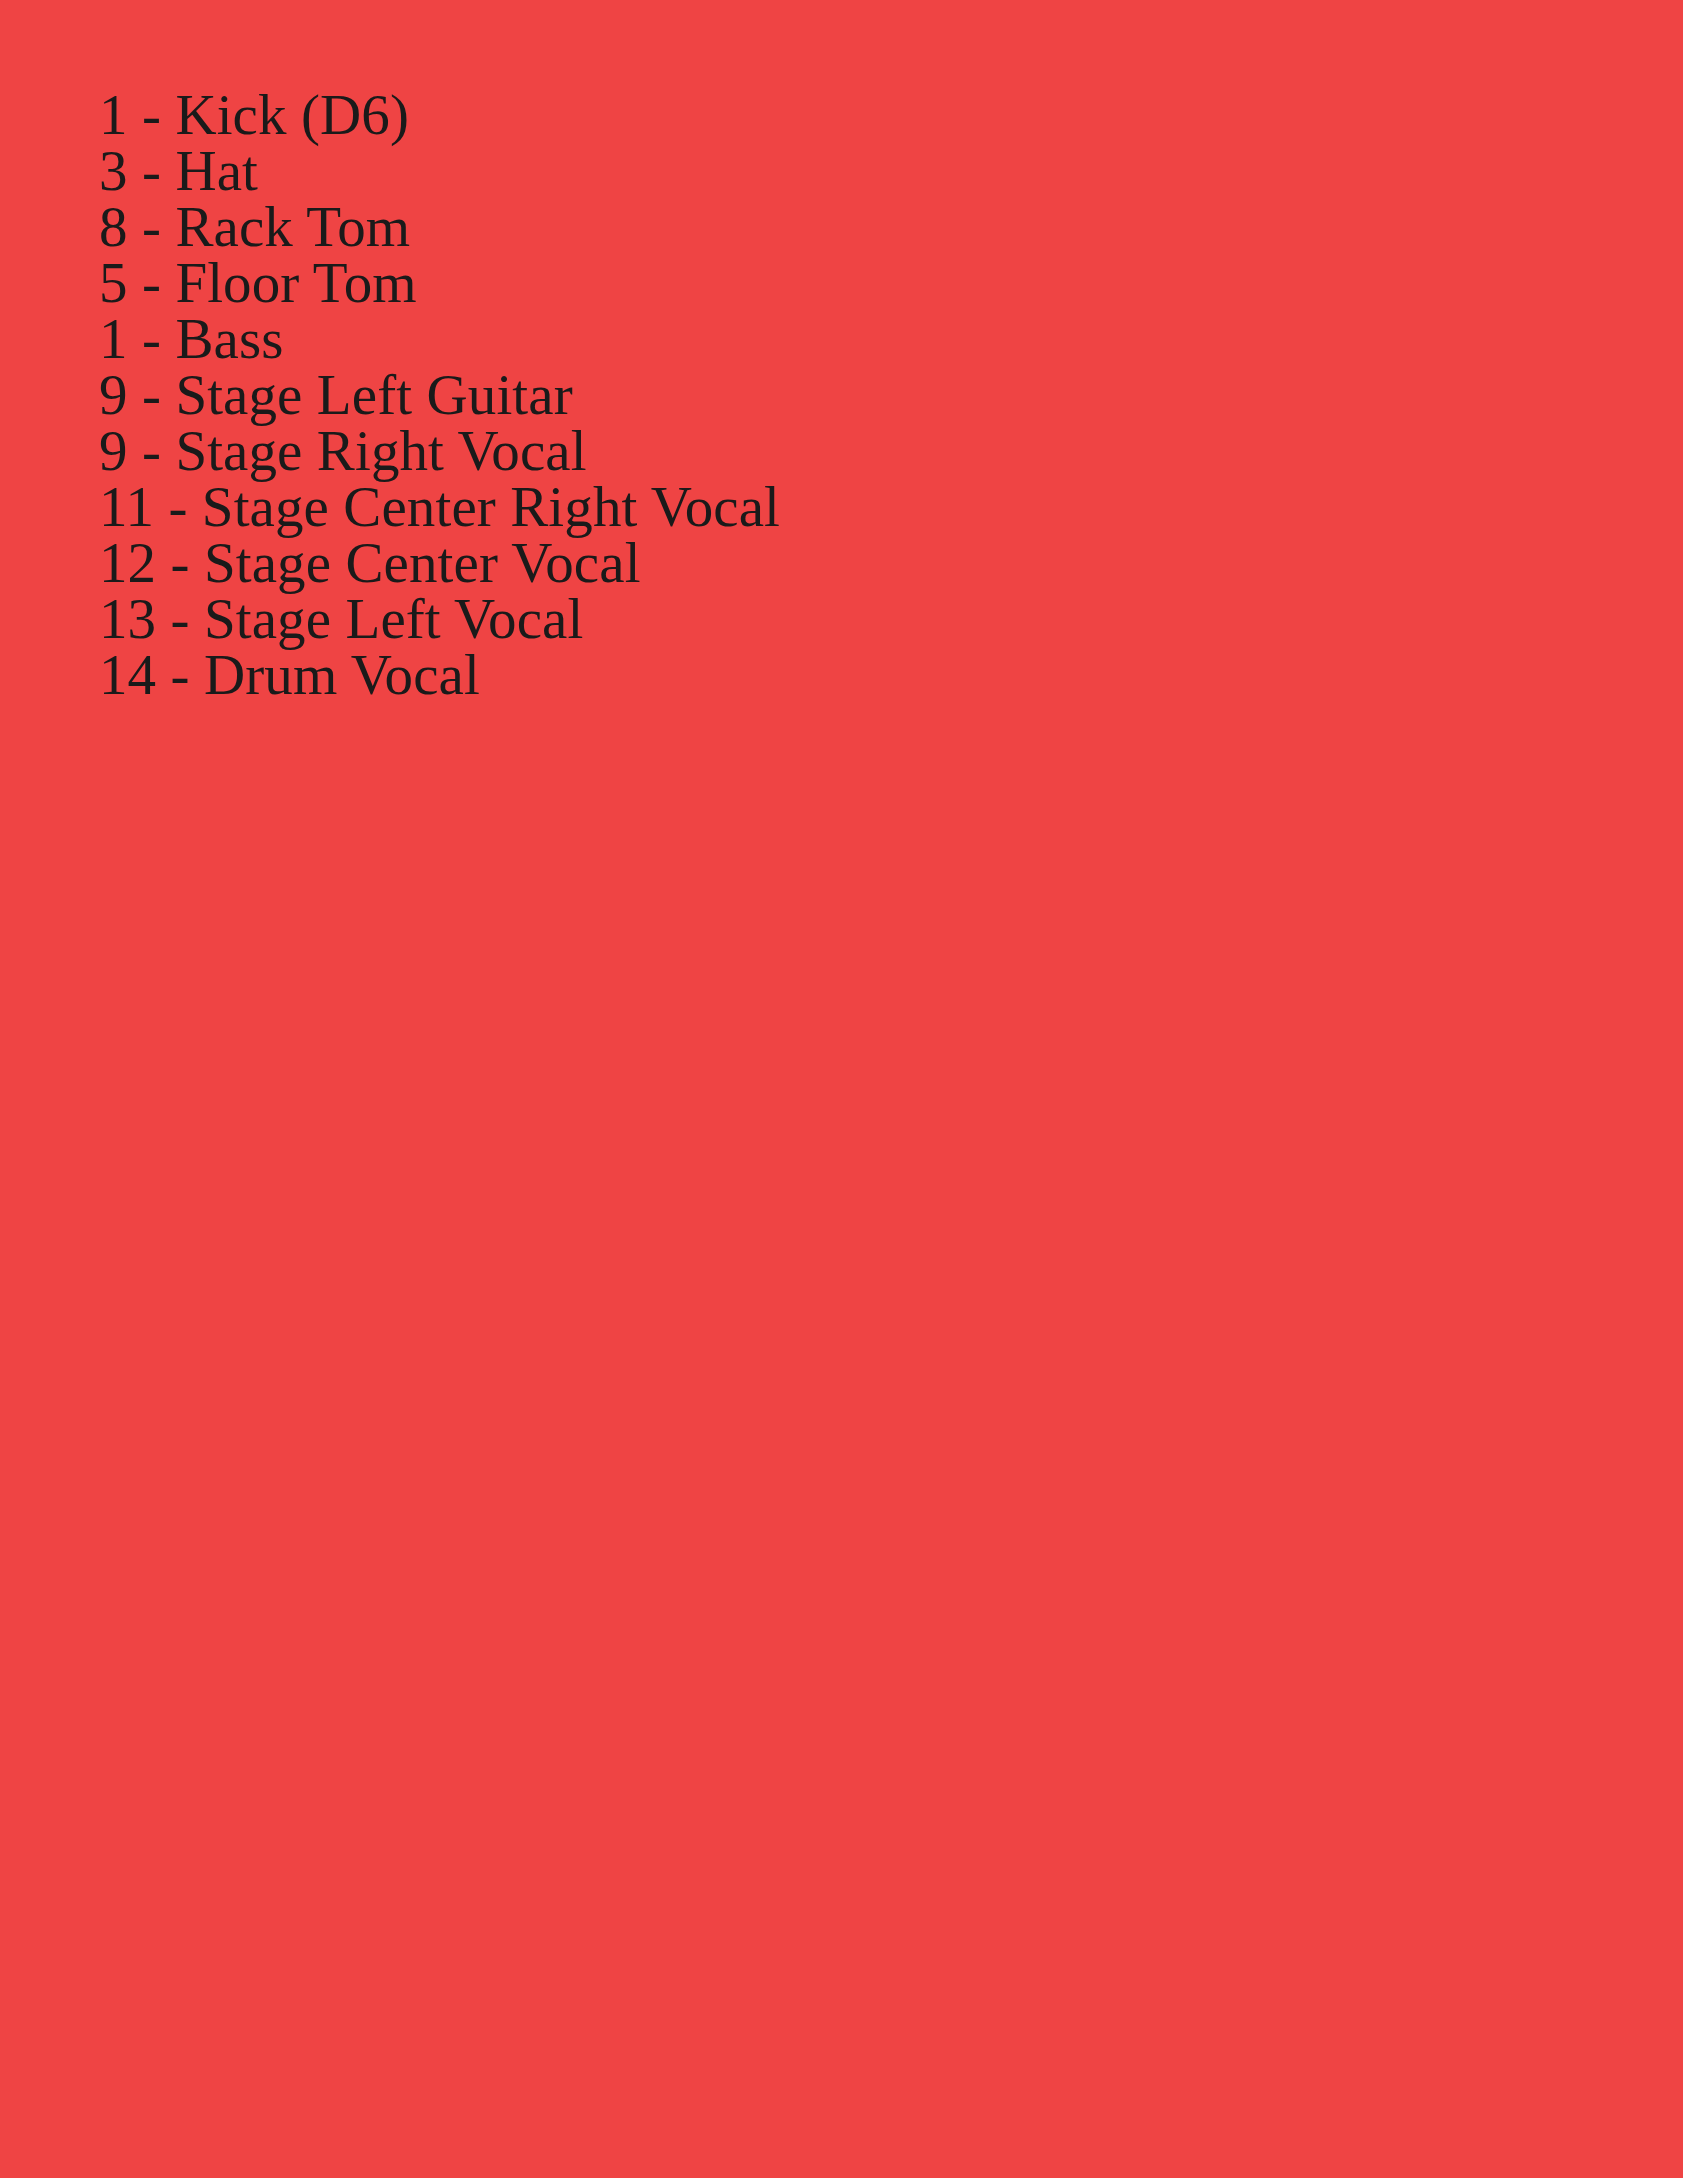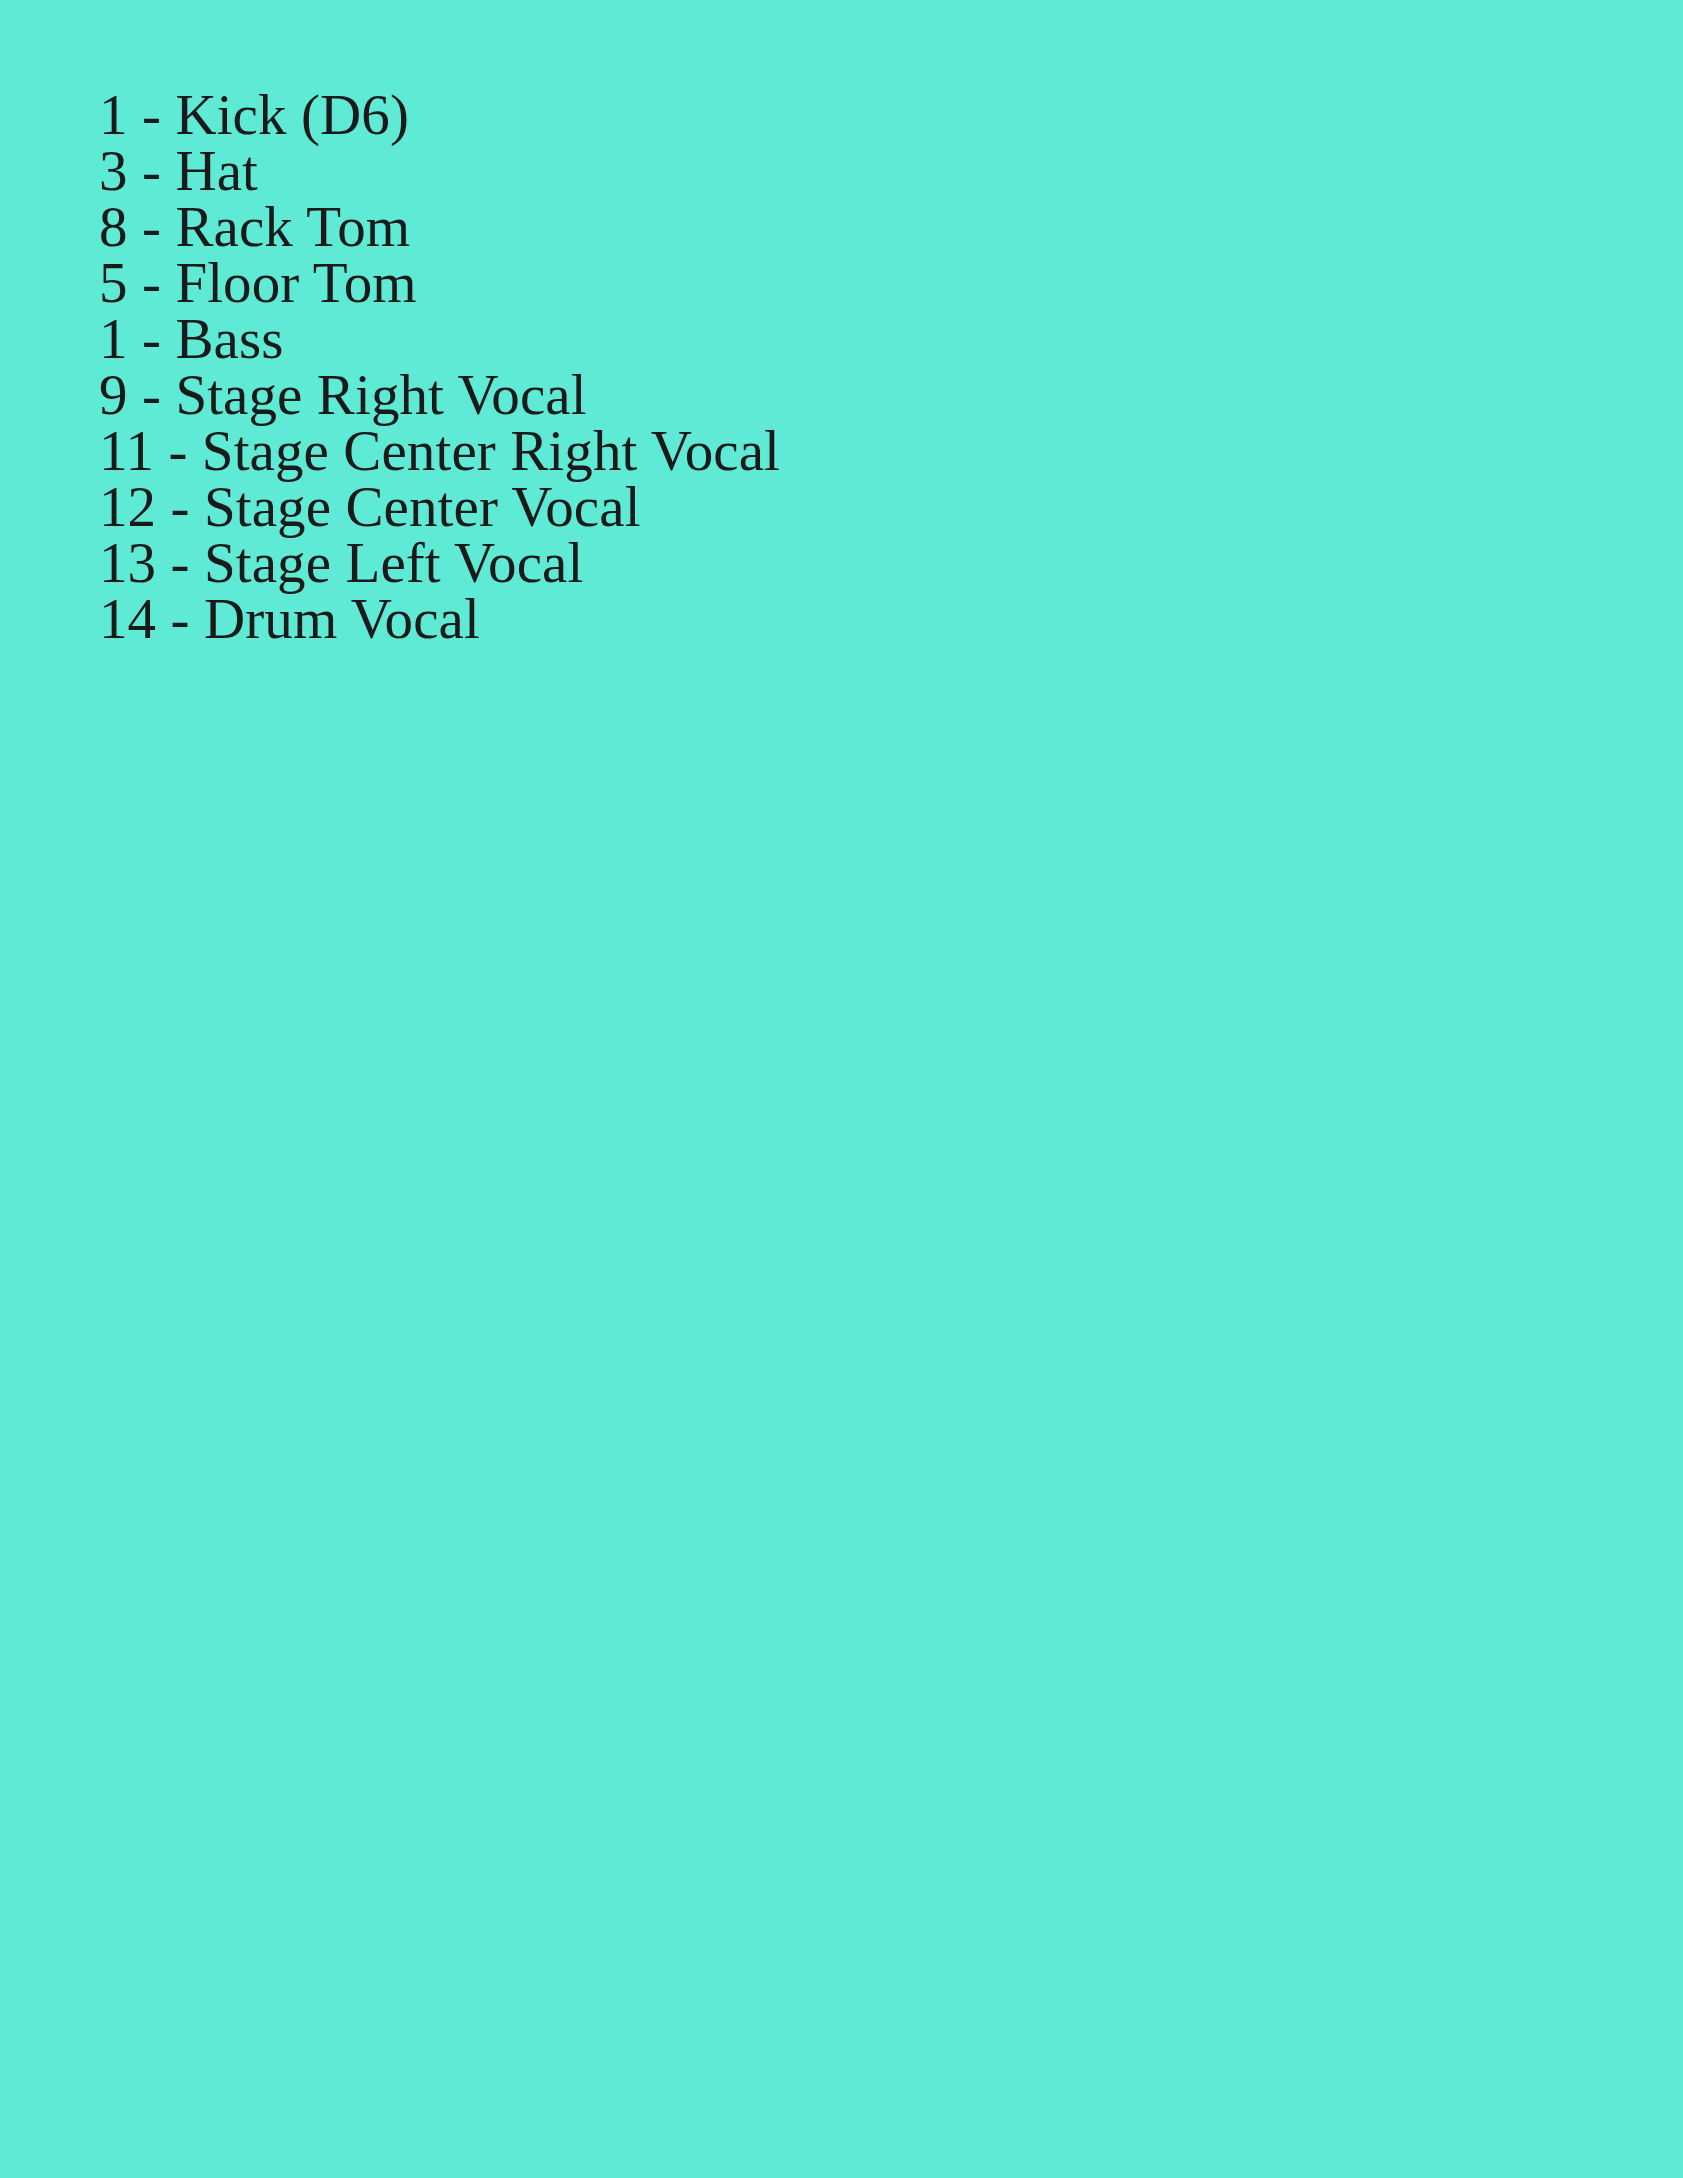--- a/index.html
+++ b/index.html
@@ -13,21 +13,21 @@
     background: #ffffff;
     font-family: "Liberation Serif", "DejaVu Serif", serif;
     -webkit-font-smoothing: antialiased;
     overflow: hidden;
   }
 
   .page {
     position: relative;
     width: 1683px;
     height: 2178px;
-    background: #5eead4;
+    background: #ef4444;
     box-sizing: border-box;
   }
 
   .channel-list {
     position: absolute;
     left: 99px;
     top: 87px;
     width: 1436px;
     margin: 0;
     padding: 0;
@@ -52,20 +52,21 @@
 </head>
 <body>
 
 <div class="page">
   <ul class="channel-list">
     <li class="channel-line"><span class="line-text">1 - Kick (D6)</span></li>
     <li class="channel-line"><span class="line-text">3 - Hat</span></li>
     <li class="channel-line"><span class="line-text">8 - Rack Tom</span></li>
     <li class="channel-line"><span class="line-text">5 - Floor Tom</span></li>
     <li class="channel-line"><span class="line-text">1 - Bass</span></li>
+    <li class="channel-line"><span class="line-text">9 - Stage Left Guitar</span></li>
     <li class="channel-line"><span class="line-text">9 - Stage Right Vocal</span></li>
     <li class="channel-line"><span class="line-text">11 - Stage Center Right Vocal</span></li>
     <li class="channel-line"><span class="line-text">12 - Stage Center Vocal</span></li>
     <li class="channel-line"><span class="line-text">13 - Stage Left Vocal</span></li>
     <li class="channel-line"><span class="line-text">14 - Drum Vocal</span></li>
   </ul>
 </div>
 
 
 </body></html>

